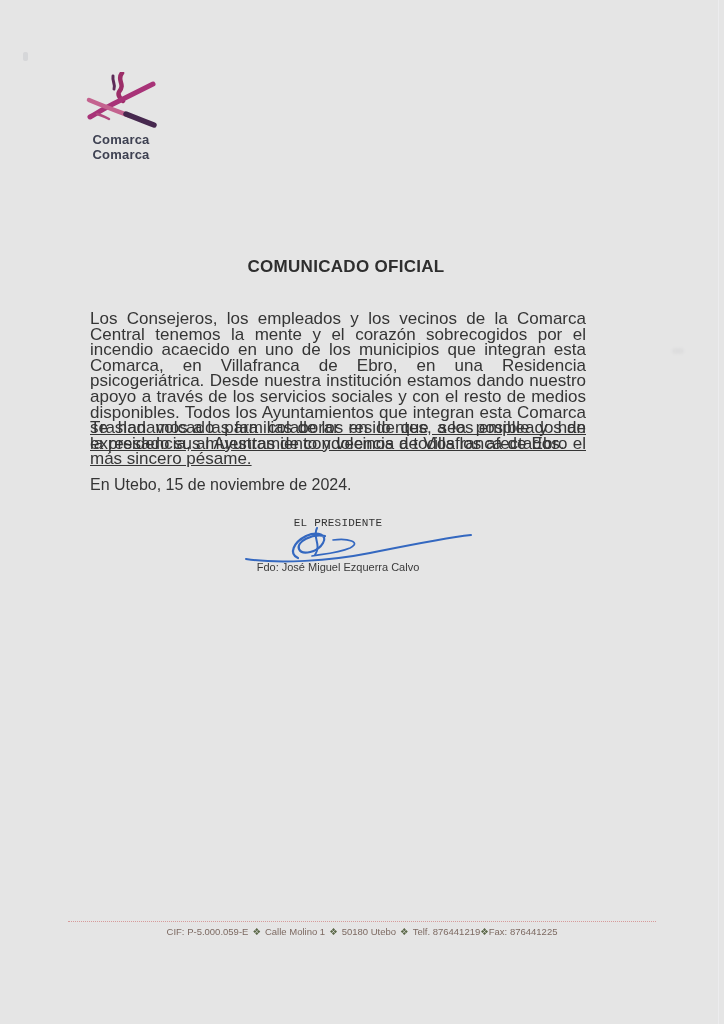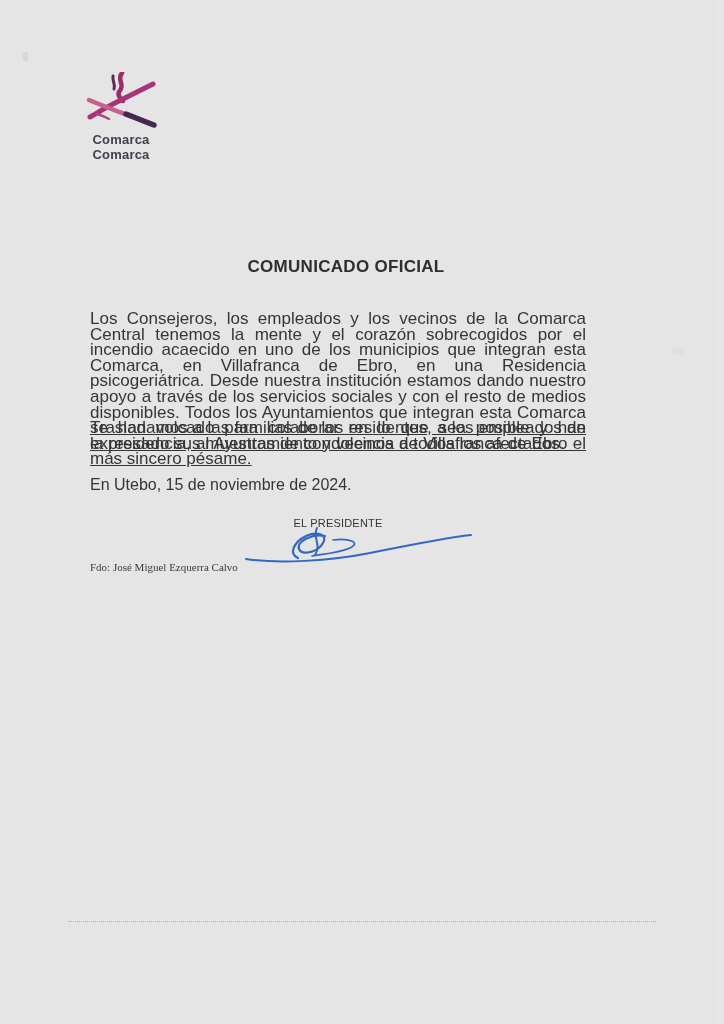--- a/index.html
+++ b/index.html
@@ -32,26 +32,26 @@
   }
   .p1{top:311px;}
   .p2{top:420px;text-decoration:underline;}
   .dateline{
     position:absolute;left:90px;top:463px;width:496px;
     font-size:16px;color:#353535;margin-top:13px;
   }
 
   .sig-role{
     position:absolute;left:90px;top:517px;width:496px;
-    text-align:center;font-size:11px;color:#333;letter-spacing:.2px;
+    text-align:center;font-size:11px;color:#333;letter-spacing:.2px;font-family:Liberation Mono, monospace;
   }
   .sig-scribble{position:absolute;left:238px;top:526px;}
   .sig-name{
     position:absolute;left:90px;top:561px;width:496px;
-    font-size:11px;color:#3a3a3a;font-family:Liberation Serif, serif;
+    text-align:center;font-size:11px;color:#3a3a3a;
   }
 
   .footer{
     position:absolute;left:68px;top:921px;width:588px;
     border-top:1px dotted #d79a9a;
     padding-top:3px;
     text-align:center;
     font-size:9.5px;line-height:13px;color:#7d6a62;
   }
   .footer .diamond{color:#5a6747;}
@@ -102,14 +102,15 @@
     <path d="M60,32 C50,28 56,16 68,10 C80,5 90,9 85,17 C80,26 64,30 61,23 C58,16 74,7 87,10" fill="none" stroke="#3468c0" stroke-width="2.2" stroke-linecap="round"></path>
 
     <path d="M79,2 C74,12 84,18 77,29" fill="none" stroke="#3468c0" stroke-width="2" stroke-linecap="round"></path>
 
     <path d="M95,14 C110,12 124,16 112,22 C100,27 86,28 74,30" fill="none" stroke="#3468c0" stroke-width="1.7" stroke-linecap="round"></path>
   </svg>
 
   <div class="sig-name">Fdo: José Miguel Ezquerra Calvo</div>
 
   <div class="footer">
+    <div class="footer-line1"><span>CIF: P-5.000.059-E</span><span class="diamond" style="margin: 0px 4px;">❖</span><span>Calle Molino 1</span><span class="diamond" style="margin: 0px 4px;">❖</span><span>50180 Utebo</span><span class="diamond" style="margin: 0px 4px;">❖</span><span>Telf. 876441219</span><span class="diamond">❖</span><span>Fax: 876441225</span></div>
   </div>
 </div>
 
 </body></html>

